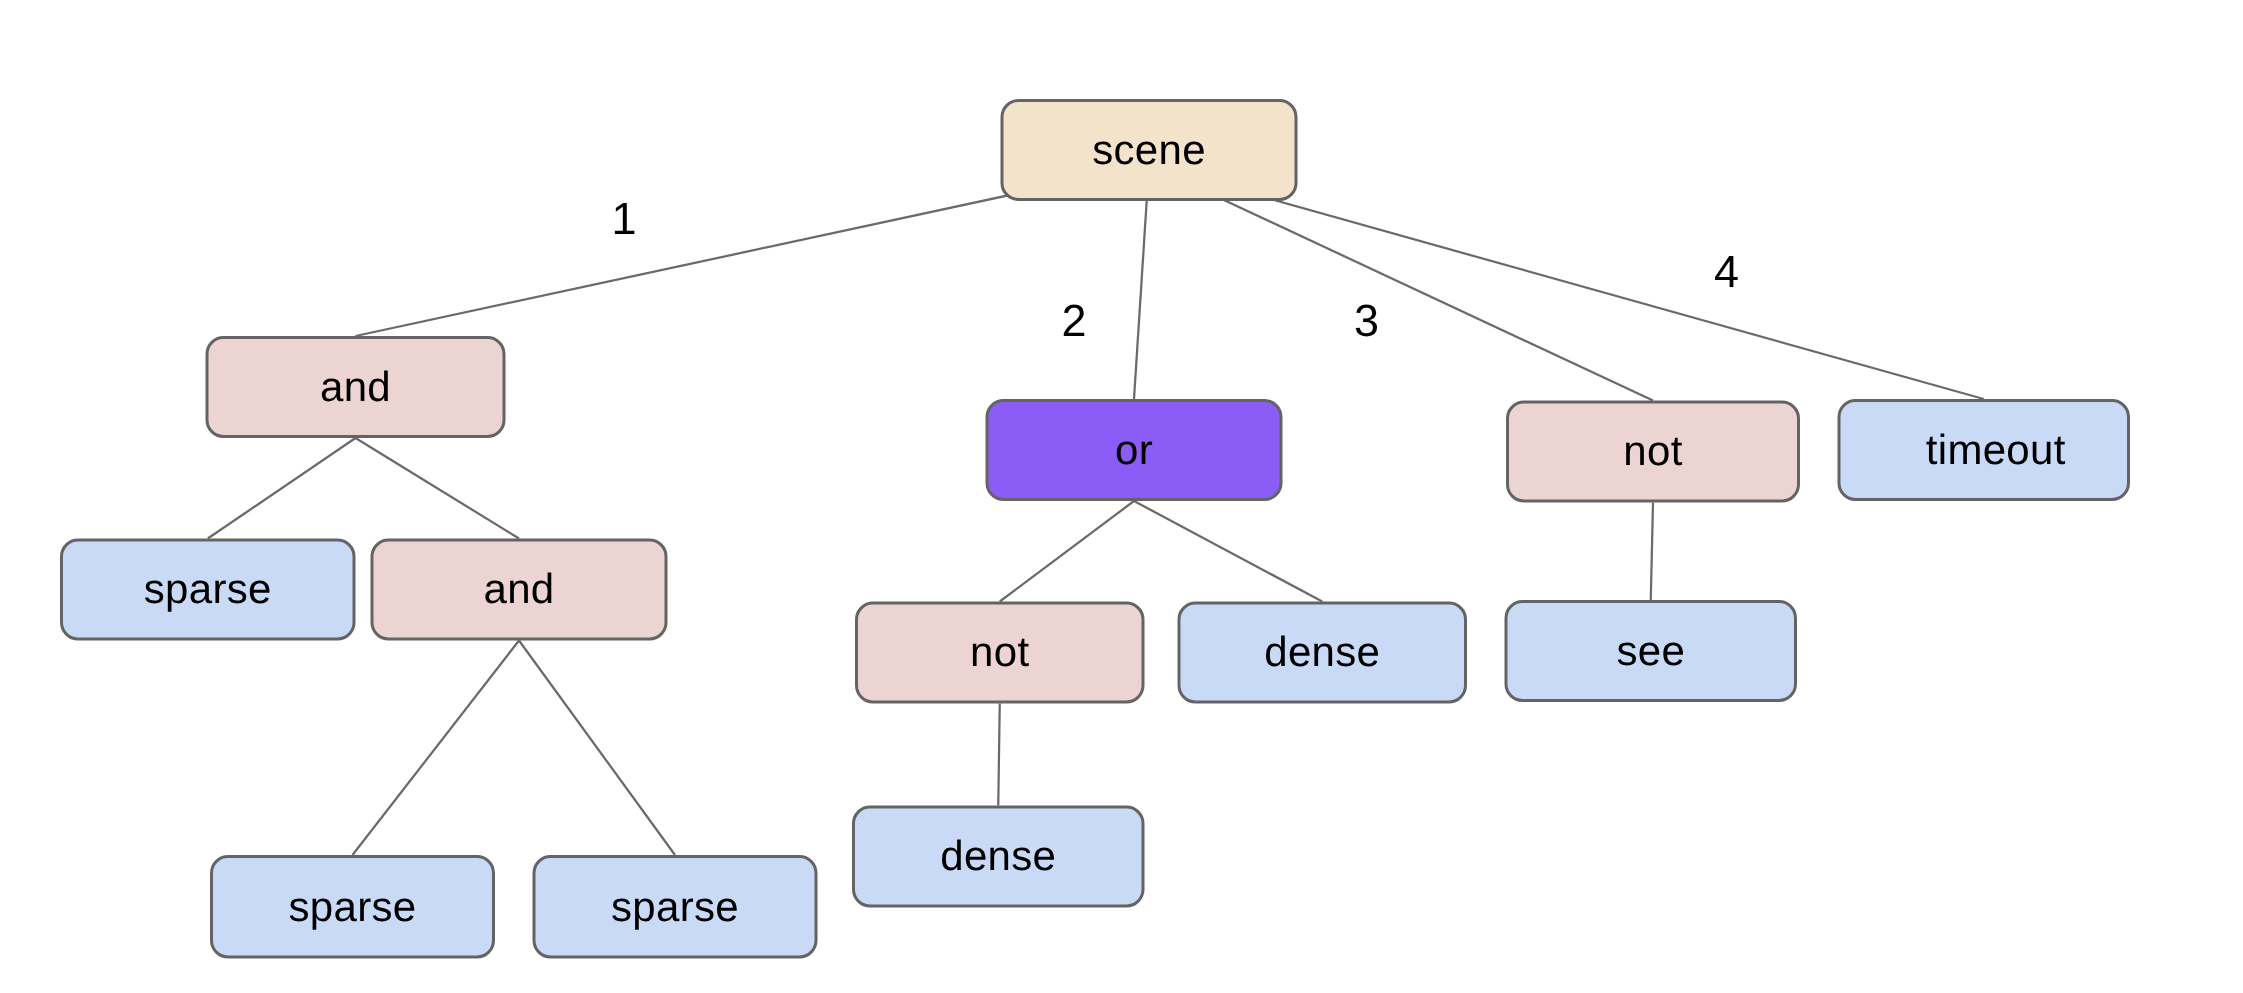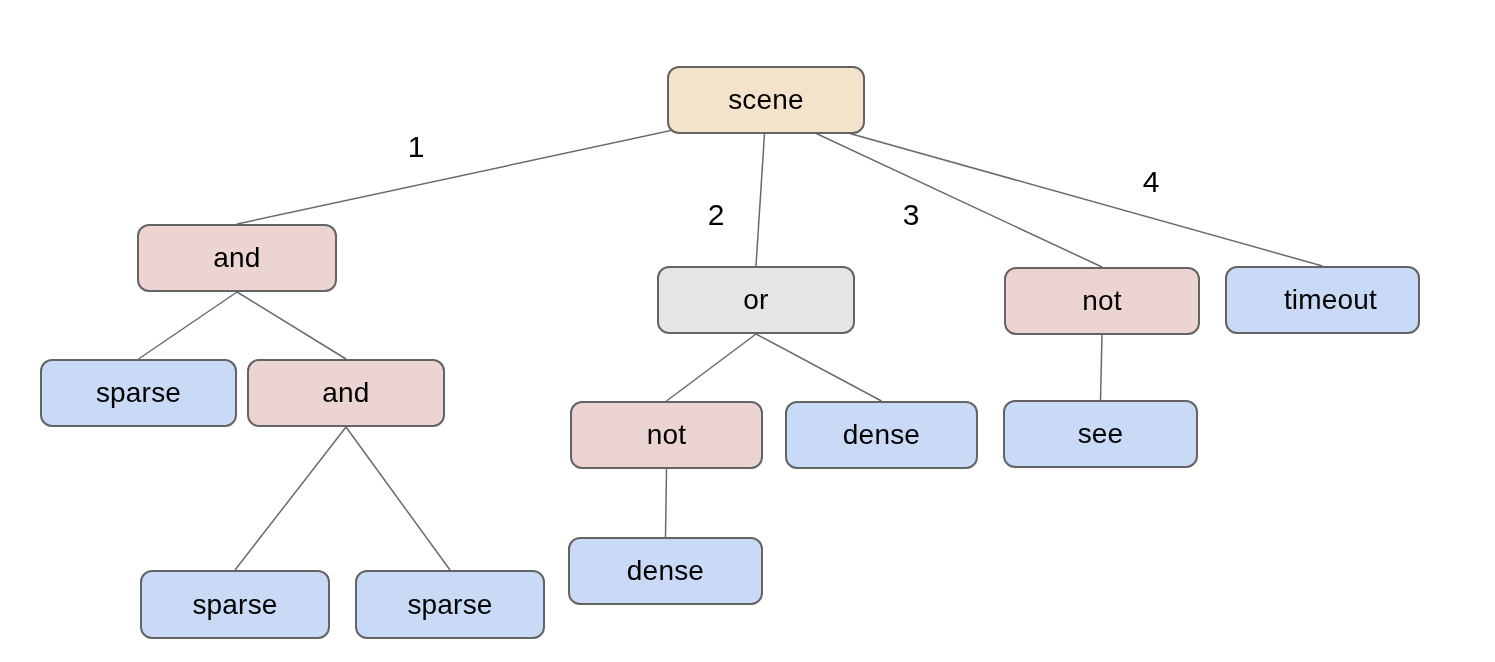--- a/index.html
+++ b/index.html
@@ -58,21 +58,21 @@
       <line x1="346" y1="427" x2="235" y2="570" stroke="#6a6a6a" stroke-width="1.5"></line>
       <line x1="346" y1="427" x2="450" y2="570" stroke="#6a6a6a" stroke-width="1.5"></line>
       <line x1="756" y1="334" x2="666.5" y2="401" stroke="#6a6a6a" stroke-width="1.5"></line>
       <line x1="756" y1="334" x2="881.5" y2="401" stroke="#6a6a6a" stroke-width="1.5"></line>
       <line x1="666.5" y1="469" x2="665.5" y2="537" stroke="#6a6a6a" stroke-width="1.5"></line>
       <line x1="1102" y1="335" x2="1100.5" y2="400" stroke="#6a6a6a" stroke-width="1.5"></line>
     </svg>
   <div>
       <div class="node" style="left: 667px; top: 42px; width: 198px; height: 68px; background: rgb(243, 227, 203); border-color: rgb(100, 100, 100); color: rgb(0, 0, 0); margin-top: 24px;">scene</div>
       <div class="node" style="left: 137px; top: 224px; width: 200px; height: 68px; background: rgb(236, 212, 210); border-color: rgb(100, 100, 100); color: rgb(0, 0, 0);">and</div>
-      <div class="node" style="left: 657px; top: 266px; width: 198px; height: 68px; background: #e5e5e5; border-color: rgb(100, 100, 100); color: rgb(0, 0, 0);">or</div>
+      <div class="node" style="left: 657px; top: 266px; width: 198px; height: 68px; background: #8b5cf6; border-color: rgb(100, 100, 100); color: rgb(0, 0, 0);">or</div>
       <div class="node" style="left: 1004px; top: 267px; width: 196px; height: 68px; background: rgb(236, 212, 210); border-color: rgb(100, 100, 100); color: rgb(0, 0, 0);">not</div>
       <div class="node" style="left: 1225px; top: 266px; width: 195px; height: 68px; background: rgb(201, 218, 246); border-color: rgb(100, 100, 100); color: rgb(0, 0, 0); padding-left: 16px;">timeout</div>
       <div class="node" style="left: 40px; top: 359px; width: 197px; height: 68px; background: rgb(201, 218, 246); border-color: rgb(100, 100, 100); color: rgb(0, 0, 0);">sparse</div>
       <div class="node" style="left: 247px; top: 359px; width: 198px; height: 68px; background: rgb(236, 212, 210); border-color: rgb(100, 100, 100); color: rgb(0, 0, 0);">and</div>
       <div class="node" style="left: 570px; top: 401px; width: 193px; height: 68px; background: rgb(236, 212, 210); border-color: rgb(100, 100, 100); color: rgb(0, 0, 0);">not</div>
       <div class="node" style="left: 785px; top: 401px; width: 193px; height: 68px; background: rgb(201, 218, 246); border-color: rgb(100, 100, 100); color: rgb(0, 0, 0);">dense</div>
       <div class="node" style="left: 1003px; top: 400px; width: 195px; height: 68px; background: rgb(201, 218, 246); border-color: rgb(100, 100, 100); color: rgb(0, 0, 0);">see</div>
       <div class="node" style="left: 140px; top: 570px; width: 190px; height: 69px; background: rgb(201, 218, 246); border-color: rgb(100, 100, 100); color: rgb(0, 0, 0);">sparse</div>
       <div class="node" style="left: 355px; top: 570px; width: 190px; height: 69px; background: rgb(201, 218, 246); border-color: rgb(100, 100, 100); color: rgb(0, 0, 0);">sparse</div>
       <div class="node" style="left: 568px; top: 537px; width: 195px; height: 68px; background: rgb(201, 218, 246); border-color: rgb(100, 100, 100); color: rgb(0, 0, 0);">dense</div>

